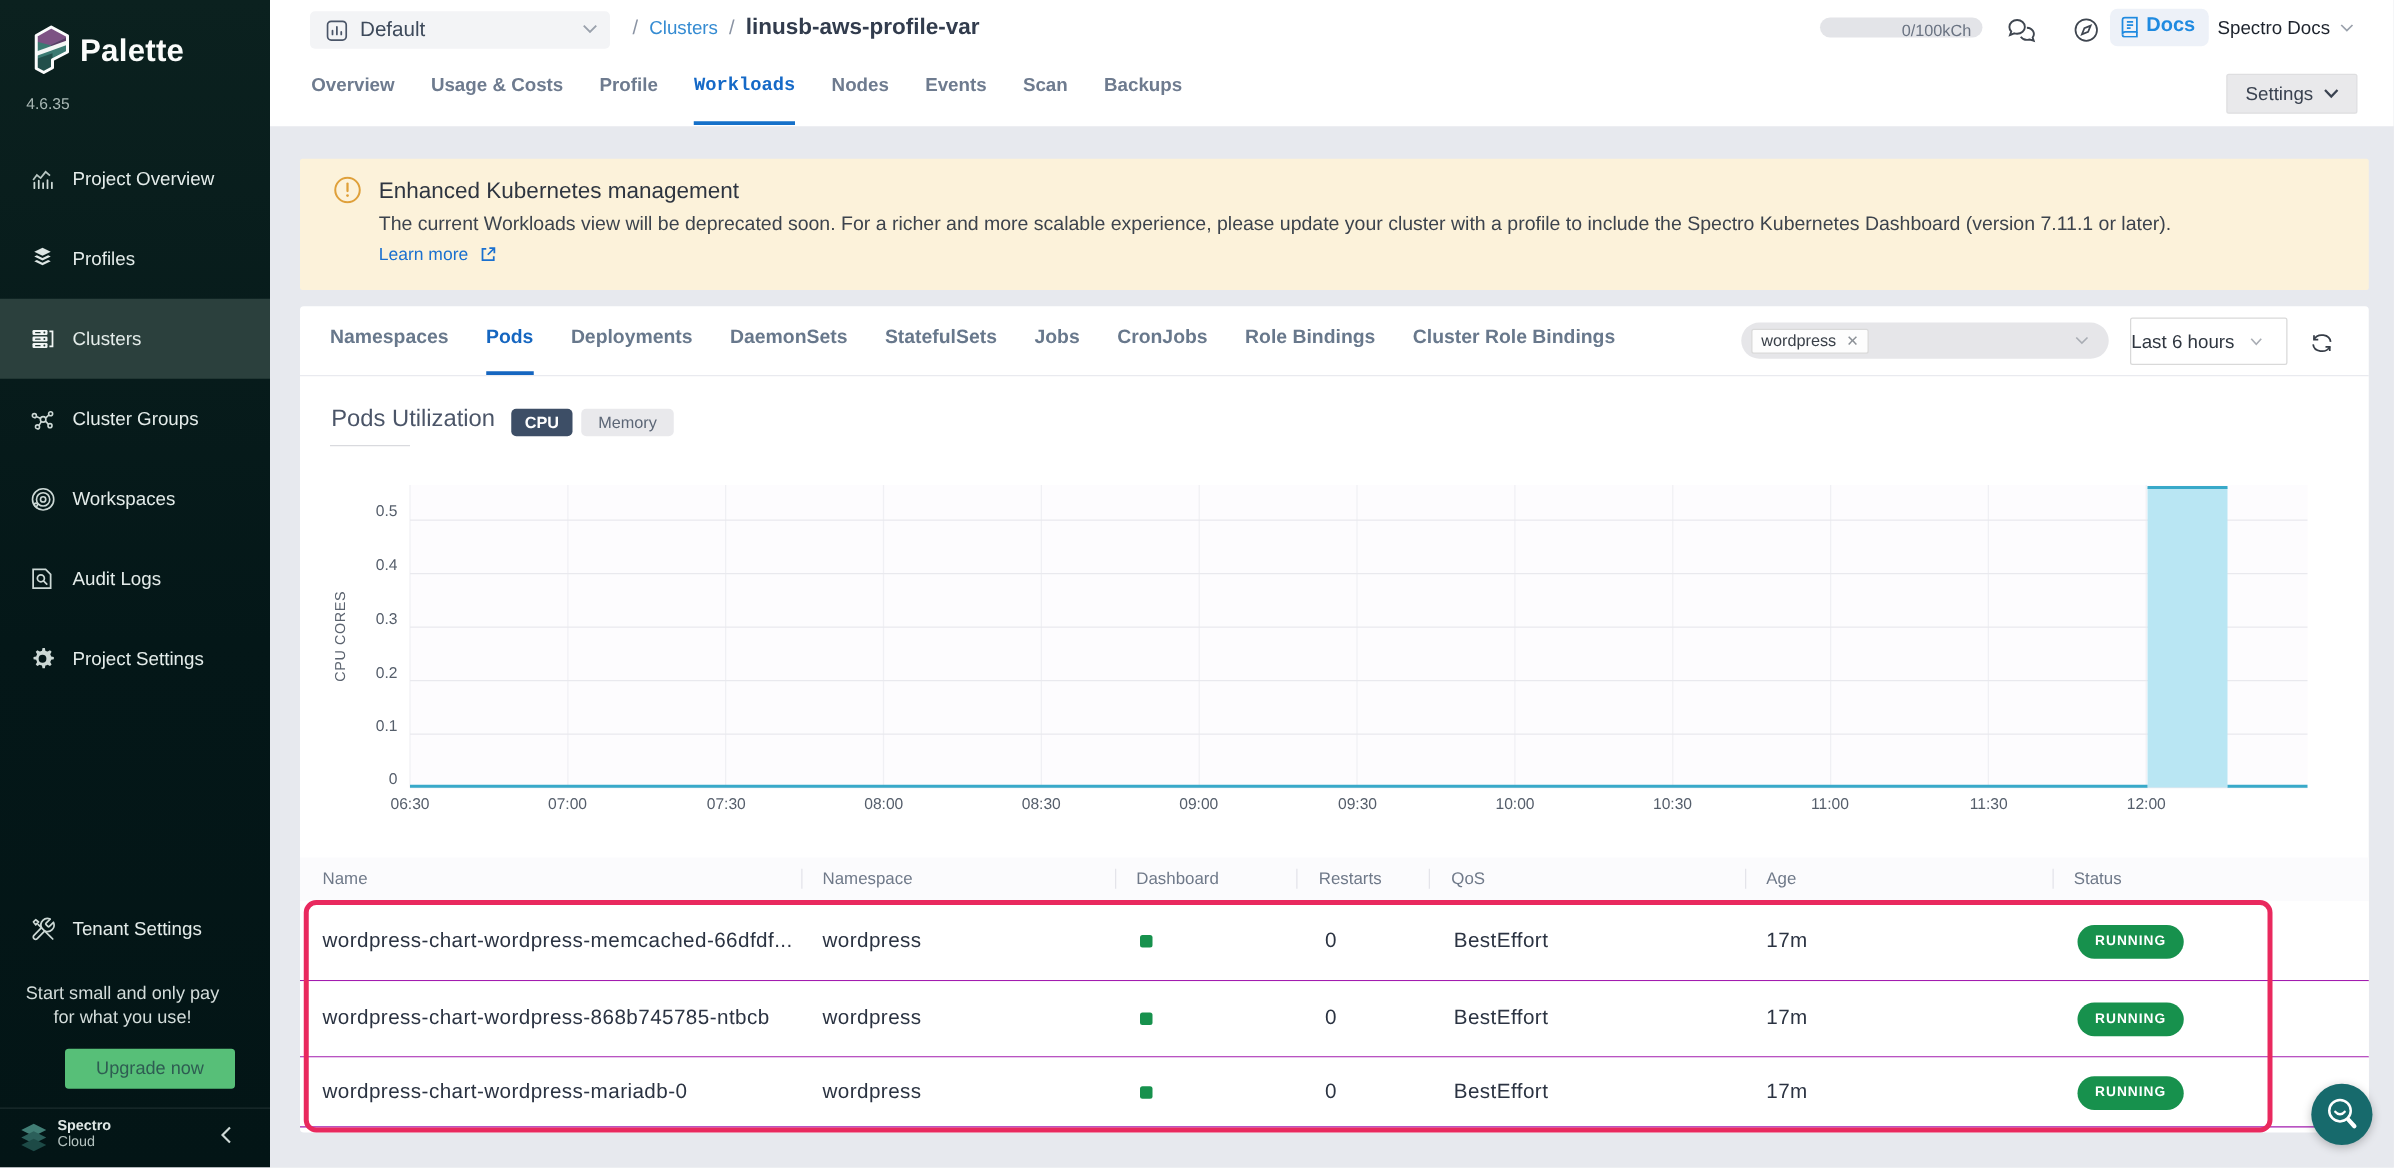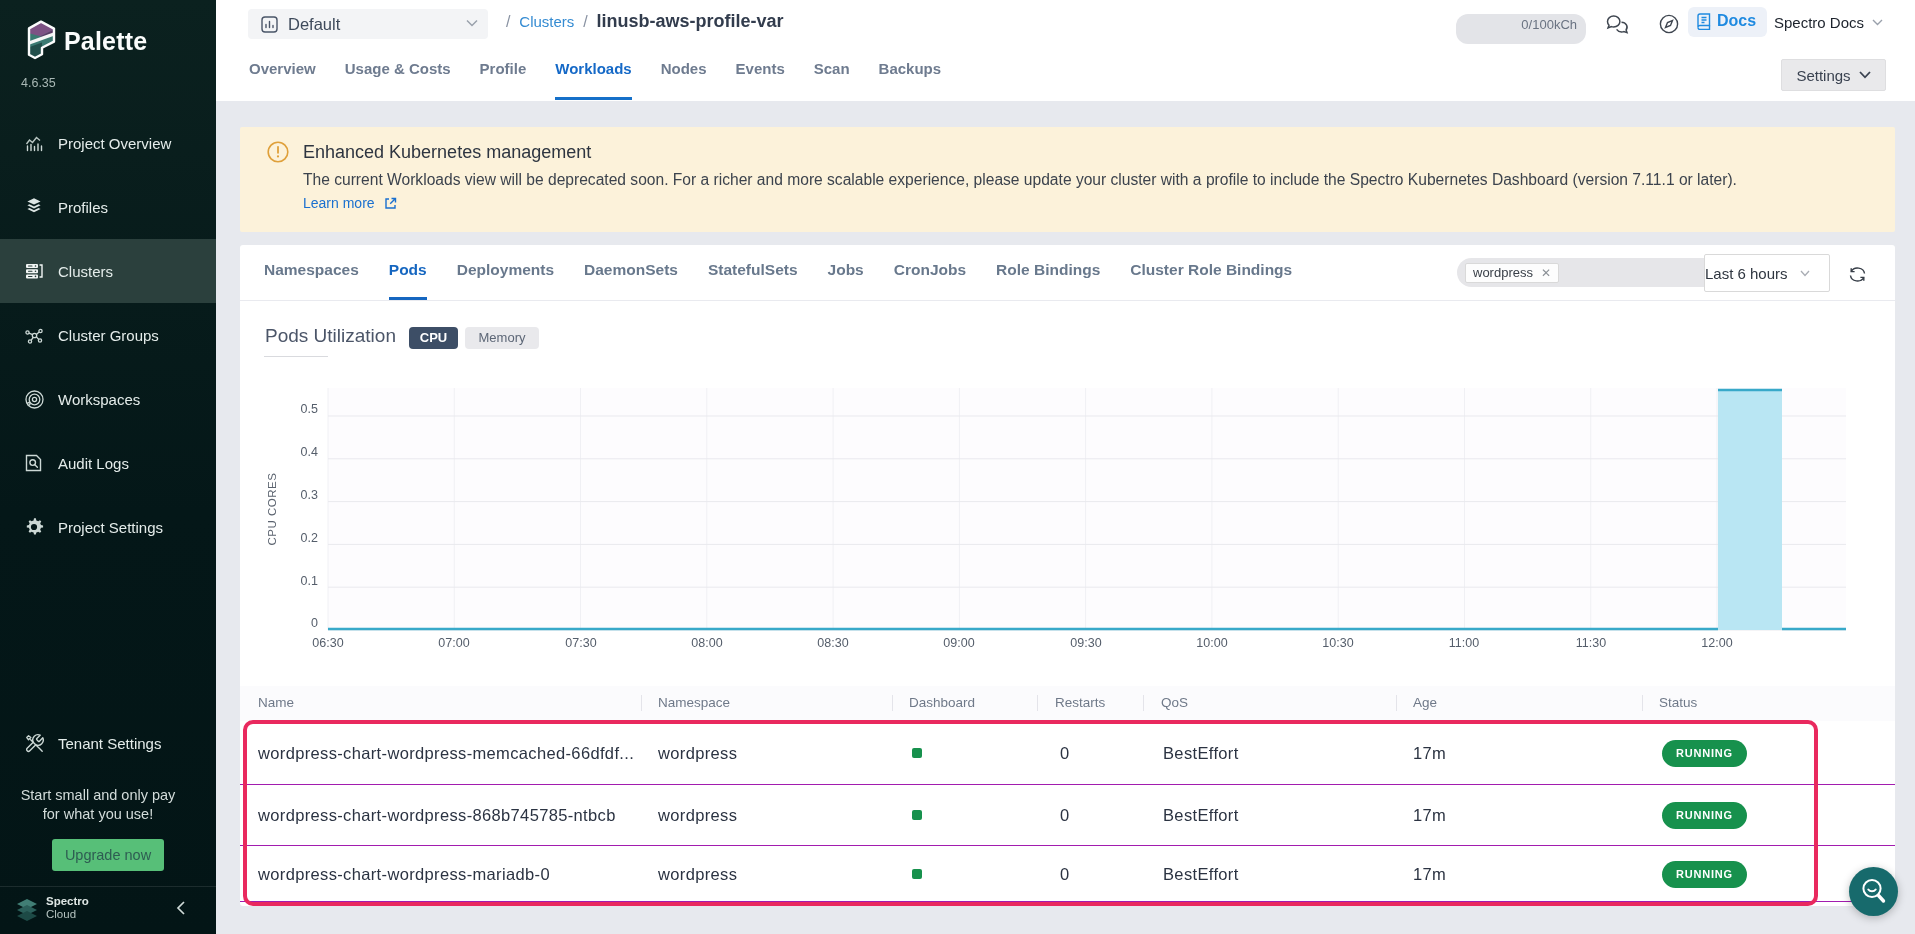--- a/index.html
+++ b/index.html
@@ -8,49 +8,49 @@
 #root { position:relative; width:1915px; height:934px; }
 
 
 #sidebar { left:0; top:0; width:216px; height:934px; background:linear-gradient(180deg,#0b211f 0%, #041718 55%, #031516 100%); z-index:5; }
 .navitem { position:absolute; left:0; width:216px; height:64px; display:flex; align-items:center; color:#e4ecea; font-size:15px; }
 .navitem svg { position:absolute; left:24px; }
 .navitem span { position:absolute; left:58px; }
 .navitem.active { background:#2b403d; }
 #version { left:21px; top:76px; color:#a9b8b5; font-size:12.5px; }
 #promo { left:0px; top:786px; width:196px; text-align:center; color:#d3dcda; font-size:14.5px; line-height:19px; }
-#upgrade { left:52px; top:839px; width:112px; height:32px; background:#57bf78; border-radius:3px; color:#2e5d52; font-size:14.5px; font-weight:500; display:flex; align-items:center; justify-content:center; }
+#upgrade { left:52px; top:839px; width:136px; height:32px; background:#57bf78; border-radius:3px; color:#2e5d52; font-size:14.5px; font-weight:500; display:flex; align-items:center; justify-content:center; }
 #sbfooter { left:0; top:886px; width:216px; height:48px; border-top:1px solid rgba(255,255,255,0.10); }
 
 
 #header { left:216px; top:0; width:1699px; height:101px; background:#ffffff; }
 #projpill { left:32px; top:9px; width:240px; height:30px; background:#f3f4f6; border-radius:4px; }
 #projpill .txt { position:absolute; left:40px; top:6px; font-size:16.5px; color:#3e4a5b; }
 .breadcrumb { left:290px; top:11px; font-size:16px; color:#8a93a3; }
 .breadcrumb a { color:#348bd2; text-decoration:none; font-size:15px; }
 .breadcrumb b { color:#323c4d; font-size:18px; font-weight:700; }
 #tabs1 { left:33px; top:60px; display:flex; gap:29px; font-size:15px; font-weight:700; color:#6e7b8f; }
 #tabs1 .tab { padding-bottom:20px; }
-#tabs1 .tab.active { color:#1569c7; border-bottom:3px solid #1570c9; }
+#tabs1 .tab.active { color:#1569c7; border-bottom:3px solid #1570c9;font-family:Liberation Mono, monospace; }
 #settingsbtn { left:1565px; top:59px; width:105px; height:32px; background:#e9e9eb; border:1px solid #dedee0; border-radius:2px; color:#3a4250; font-size:15px; display:flex; align-items:center; justify-content:center; gap:8px; }
-#usagepill { left:1240px; top:14px; width:130px; height:30px; background:#e3e4e8; border-radius:12px; color:#6a7382; font-size:13px; text-align:right; line-height:22px; padding-right:9px; }
+#usagepill { left:1240px; top:14px; width:130px; height:16px; background:#e3e4e8; border-radius:12px; color:#6a7382; font-size:13px; text-align:right; line-height:22px; padding-right:9px; }
 
 
 #banner { left:240px; top:127px; width:1655px; height:105px; background:#fcf2da; border-radius:2px; }
 #banner .t1 { position:absolute; left:63px; top:15px; font-size:18px; color:#2e3540; font-weight:500;}
 #banner .t2 { position:absolute; left:63px; top:44px; font-size:15.6px; color:#3c434d; }
 #banner .lm { position:absolute; left:63px; top:68px; font-size:14px; color:#1a70cf; }
 
 
 #card { left:240px; top:245px; width:1655px; height:661px; background:#ffffff; border-radius:3px; }
 #tabs2 { position:absolute; left:24px; top:16px; display:flex; gap:30px; font-size:15.5px; font-weight:700; color:#68788c; }
 #tabs2 .tab { padding-bottom:18px; }
 #tabs2 .tab.active { color:#1566c0; border-bottom:3px solid #1566c0; }
 #carddiv { position:absolute; left:0; top:55px; width:1655px; height:1px; background:#e9eaef; }
-#wpselect { position:absolute; left:1217px; top:13px; width:294px; height:29px; background:#e6e6e9; border-radius:15px;text-align:center; }
+#wpselect { position:absolute; left:1153px; top:13px; width:294px; height:29px; background:#e6e6e9; border-radius:15px;text-align:center; }
 #wptag { position:absolute; left:8px; top:4.5px; height:20px; background:#fdfdfd; border:1px solid #d9d9d9; border-radius:2px; font-size:13px; color:#3a4049; line-height:18px; padding:0 7px; }
 #wptag .x { color:#8b9096; margin-left:8px; font-size:12px; }
 #last6 { position:absolute; left:1464px; top:9px; width:126px; height:38px; background:#fff; border:1px solid #d9d9d9; border-radius:2px; font-size:15px; color:#2f3640; display:flex; align-items:center; }
 #podsutil { position:absolute; left:25px; top:80px; font-size:19px; color:#4b5568; font-weight:500; }
 #podsutil-u { position:absolute; left:24px; top:111px; width:64px; height:1px; background:#d9dade; }
 #cpubtn { position:absolute; left:169px; top:82px; width:49px; height:22px; background:#3d4e66; color:#fff; border-radius:4px; font-size:13px; font-weight:700; text-align:center; line-height:22px; }
 #membtn { position:absolute; left:225px; top:82px; width:74px; height:22px; background:#e9e9ec; color:#5c6676; border-radius:4px; font-size:13px; text-align:center; line-height:22px; }
 
 
 #table { position:absolute; left:0; top:441px; width:1655px; }

